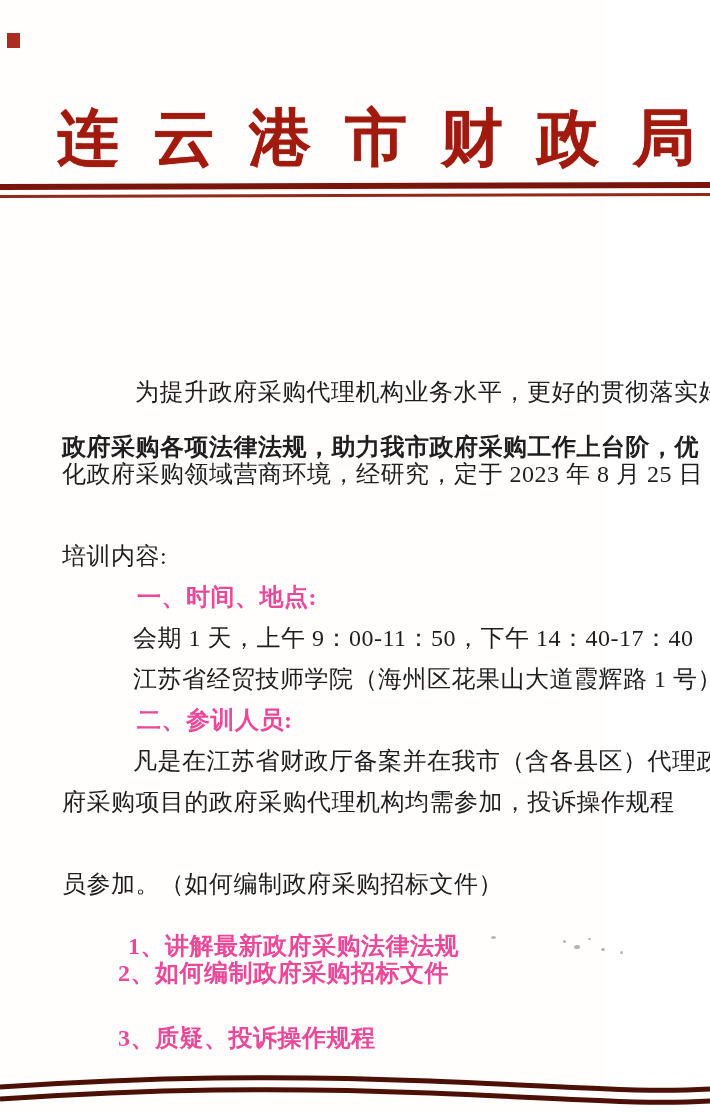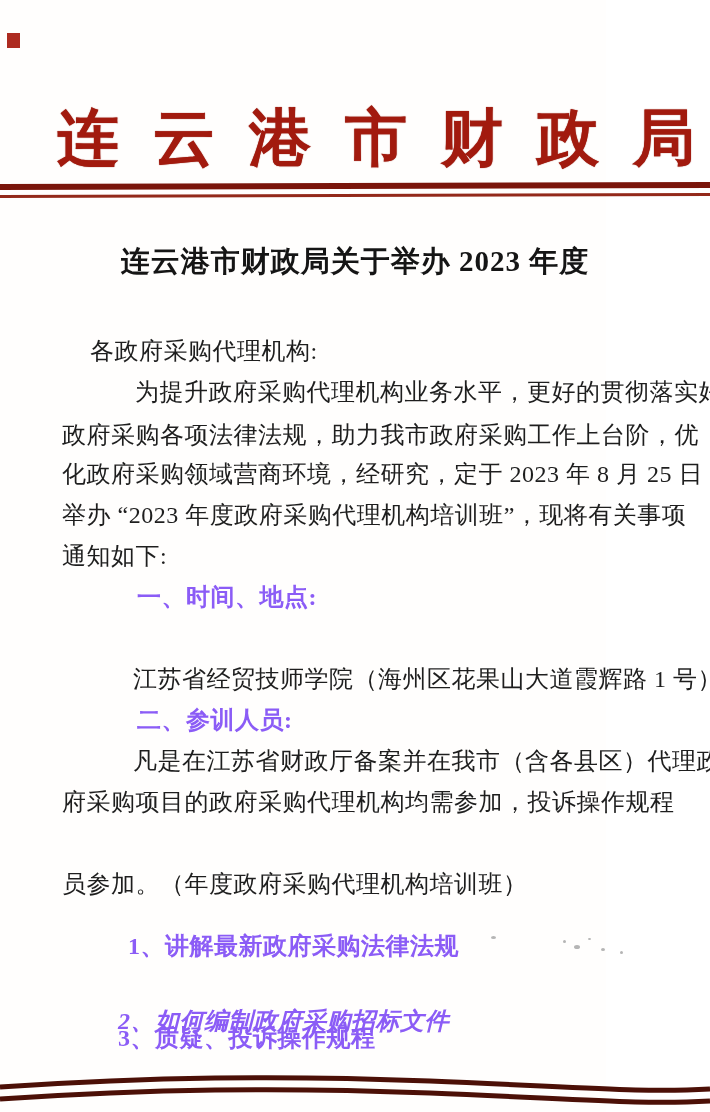--- a/index.html
+++ b/index.html
@@ -36,62 +36,60 @@
     position:absolute;left:0;top:238px;width:710px;
     text-align:center;font-size:29px;font-weight:bold;color:#151515;
     line-height:46px;letter-spacing:1px;
   }
 
   
   .line{
     position:absolute;font-size:24px;color:#1e1e1e;
     white-space:nowrap;letter-spacing:0.5px;line-height:30px;
   }
-  .bold{font-weight:bold;color:#8b5cf6;}
+  .bold{font-weight:bold;color:#ec4899;}
 
   
   .speck{position:absolute;background:#b5b5b5;border-radius:50%;}
 
   
   .rule-bottom{position:absolute;left:0;top:1068px;width:710px;height:44px;}
 </style>
 </head>
 <body>
 
 <div class="page">
 
   <div class="corner-mark"></div>
 
   <div class="letterhead">连云港市财政局</div>
 
   <div class="rule-top-thick"></div>
   <div class="rule-top-thin"></div>
 
   <div class="title">
-    <div>连云港市财政局关于举办 2023 年度</div>
   </div>
 
-  <div class="line" style="left:90px;top:336px;">各政府采购代理机构:</div>
 
   <div class="line" style="left:135px;top:377px;">为提升政府采购代理机构业务水平，更好的贯彻落实好</div>
-  <div class="line" style="left:62px;top:420px;">政府采购各项法律法规，助力我市政府采购工作上台阶，优</div>
+  <div class="line" style="left:62px;top:432px;font-weight:bold;">政府采购各项法律法规，助力我市政府采购工作上台阶，优</div>
   <div class="line" style="left:62px;top:459px;">化政府采购领域营商环境，经研究，定于 2023 年 8 月 25 日，</div>
-  <div class="line" style="left:62px;top:500px;">举办 “2023 年度政府采购代理机构培训班”，现将有关事项</div>
-  <div class="line" style="left:62px;top:541px;">通知如下:</div>
+  <div class="line" style="left:62px;top:541px;">培训内容:</div>
 
   <div class="line bold" style="left:137px;top:582px;">一、时间、地点:</div>
+  <div class="line" style="left:133px;top:623px;">会期 1 天，上午 9：00-11：50，下午 14：40-17：40</div>
   <div class="line" style="left:133px;top:664px;">江苏省经贸技师学院（海州区花果山大道霞辉路 1 号）</div>
 
   <div class="line bold" style="left:137px;top:705px;">二、参训人员:</div>
   <div class="line" style="left:133px;top:746px;">凡是在江苏省财政厅备案并在我市（含各县区）代理政</div>
   <div class="line" style="left:62px;top:787px;">府采购项目的政府采购代理机构均需参加，投诉操作规程</div>
-  <div class="line" style="left:62px;top:869px;">员参加。（年度政府采购代理机构培训班）</div>
+  <div class="line" style="left:62px;top:869px;">员参加。（如何编制政府采购招标文件）</div>
 
   <div class="line bold" style="left:128px;top:931px;">1、讲解最新政府采购法律法规</div>
-  <div class="line bold" style="left:118px;top:1006px;font-style:italic;">2、如何编制政府采购招标文件</div>
+  <div class="line bold" style="left:118px;top:958px;">2、如何编制政府采购招标文件</div>
   <div class="line bold" style="left:118px;top:1023px;">3、质疑、投诉操作规程</div>
 
   <div class="speck" style="left:491px;top:936px;width:5px;height:3px;"></div>
   <div class="speck" style="left:563px;top:940px;width:3px;height:3px;"></div>
   <div class="speck" style="left:574px;top:945px;width:6px;height:4px;"></div>
   <div class="speck" style="left:588px;top:938px;width:3px;height:2px;"></div>
   <div class="speck" style="left:601px;top:948px;width:4px;height:3px;"></div>
   <div class="speck" style="left:620px;top:951px;width:3px;height:3px;"></div>
 
   <svg class="rule-bottom" viewBox="0 0 710 44">

